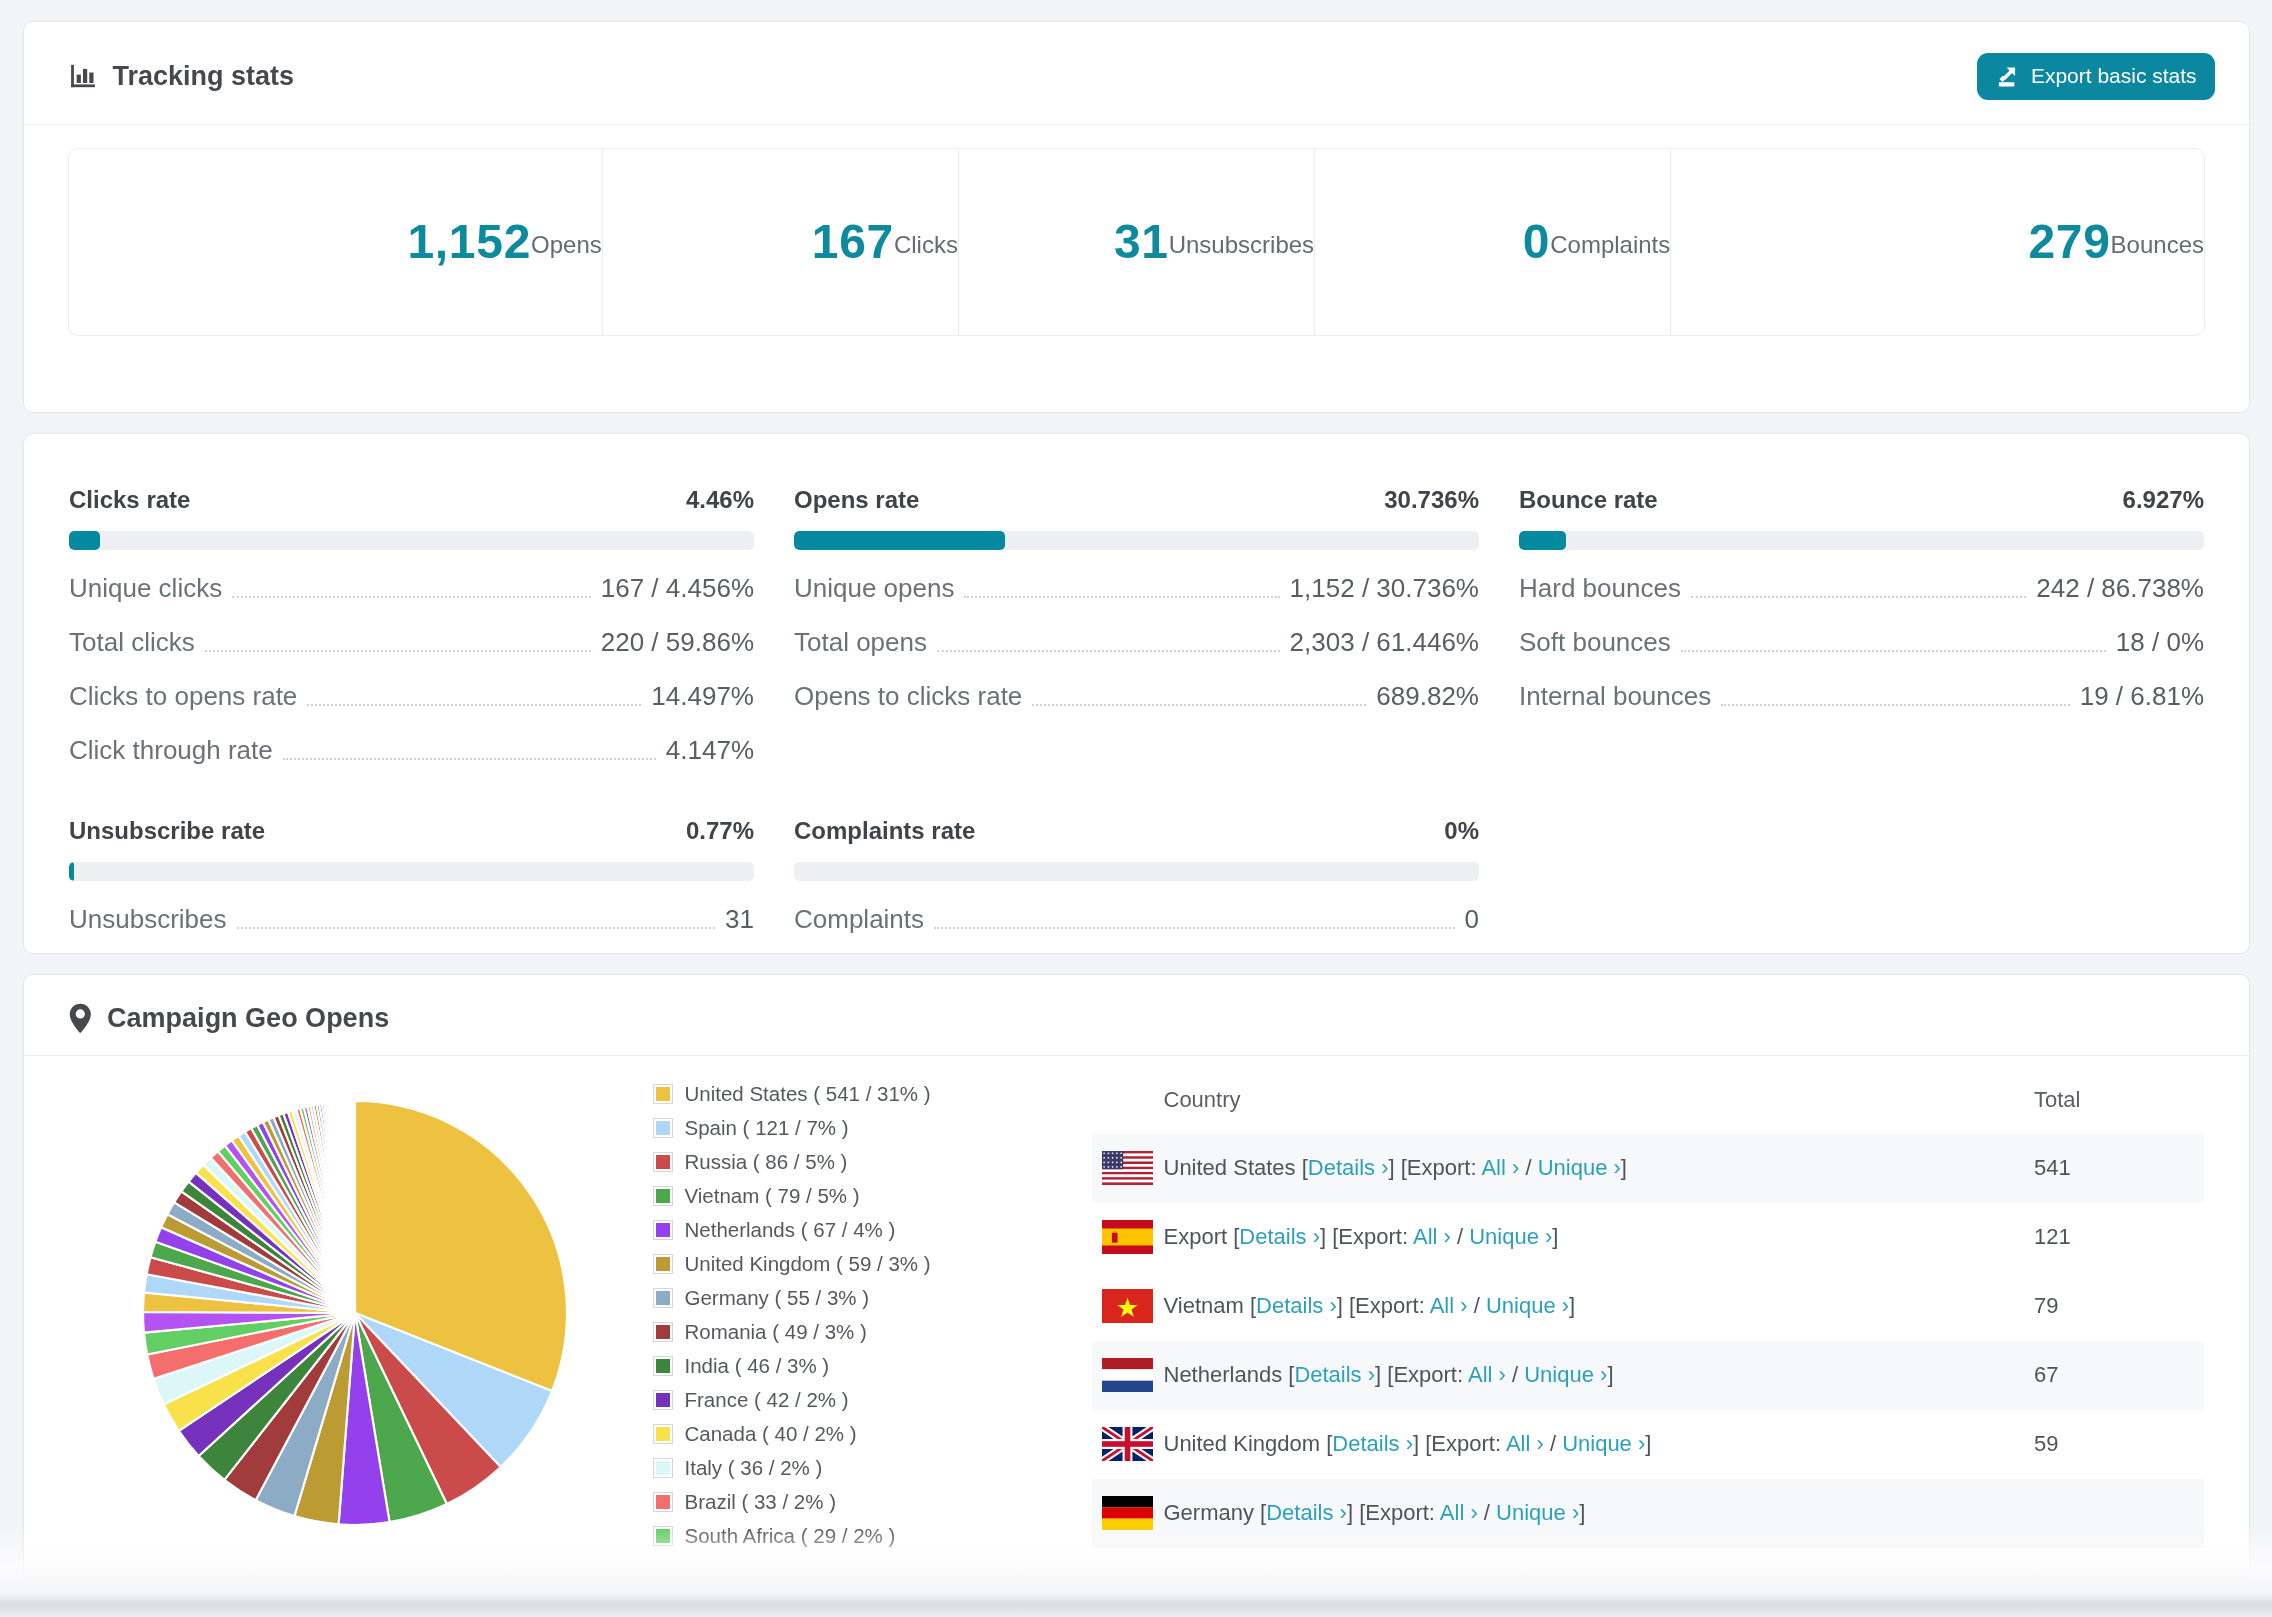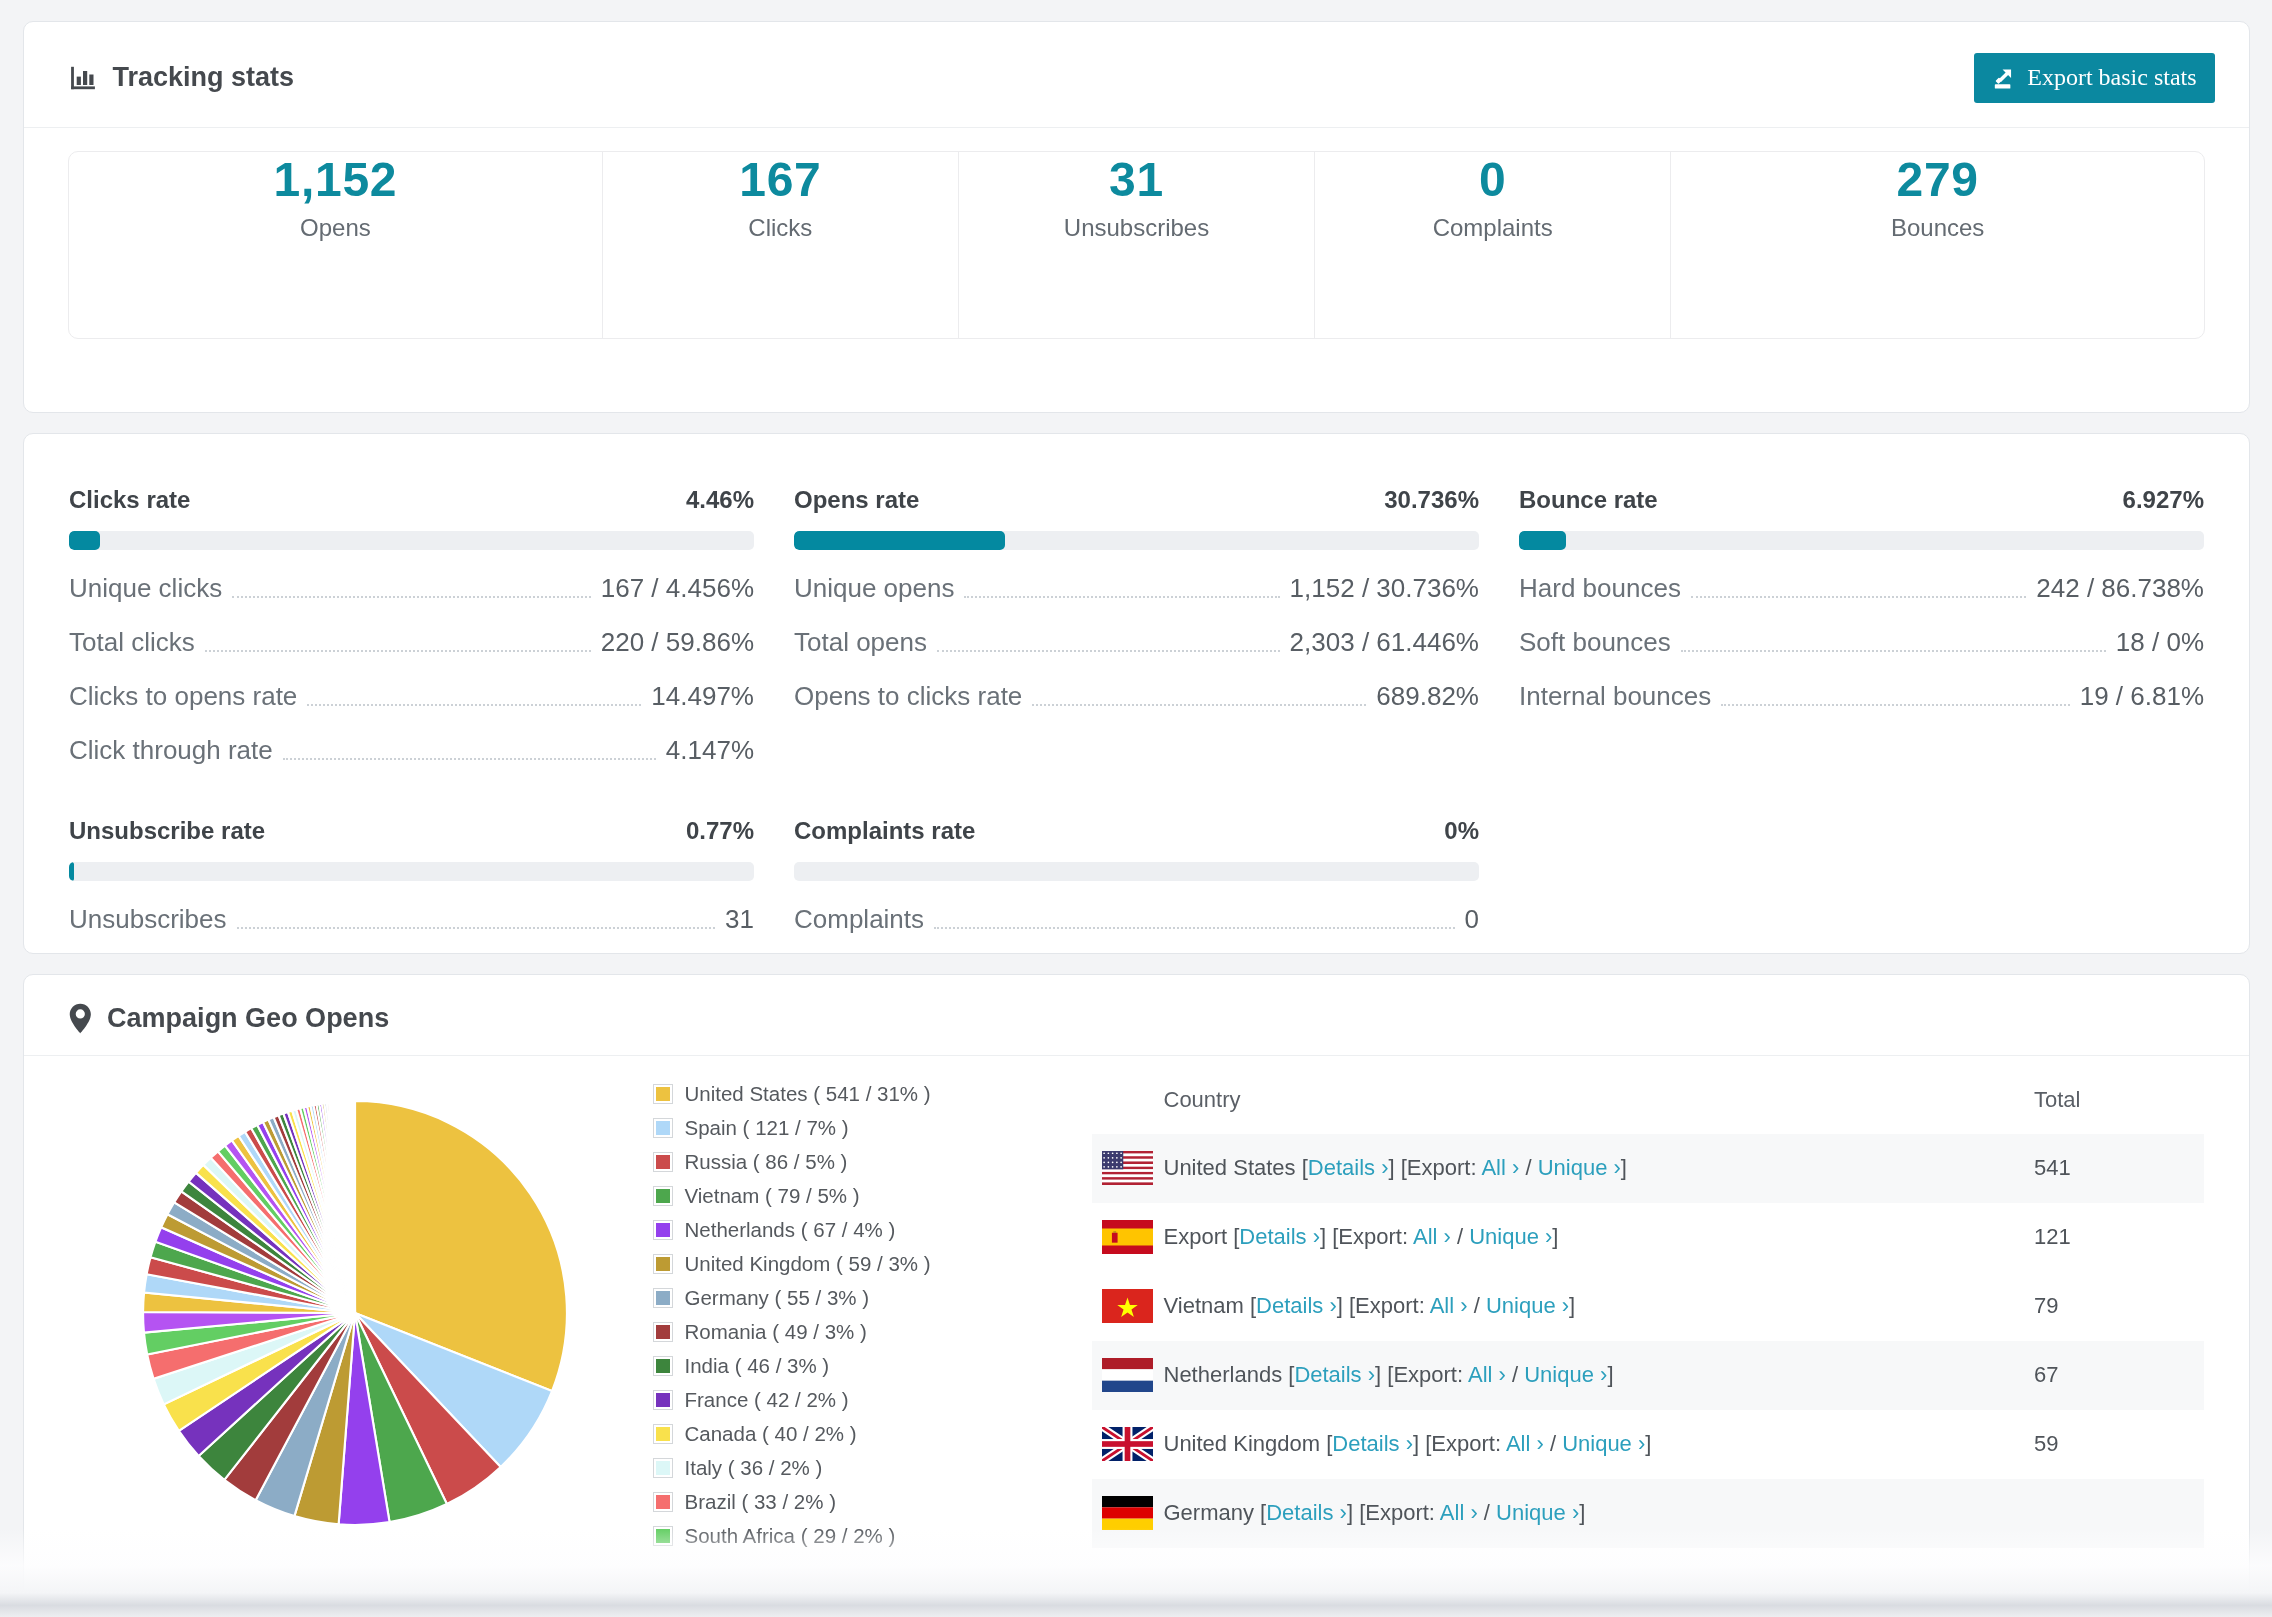--- a/index.html
+++ b/index.html
@@ -24,31 +24,31 @@
     padding:31px 34px 0 45px;
   }
   .head-title{
     display:flex;align-items:center;gap:15.5px;
     font-size:27px;font-weight:700;color:#45494e;margin:0;
   }
   .head-divider{height:1.4px;background:#edeff1;margin-top:24px;}
 
   .btn-export{
     display:flex;align-items:center;gap:11.3px;
-    background:#0b88a0;color:#fff;border:none;border-radius:3px;
-    font-family:Liberation Serif, serif;font-size:24px;padding:11.3px 18.4px;cursor:pointer;
+    background:#0b88a0;color:#fff;border:none;border-radius:11px;
+    font-family:Liberation Sans, sans-serif;font-size:21px;padding:11.3px 18.4px;cursor:pointer;
   }
 
   
   .summary-box{
     margin:22.6px 44px 0;border:1.4px solid #ececee;border-radius:10px;
     display:flex;align-items:stretch;height:186px;
   }
   .summary-cell{
-    display:flex;flex-direction:column;align-items:center;justify-content:flex-start;
+    display:flex;flex-direction:row;align-items:center;justify-content:flex-end;
   }
   .summary-cell + .summary-cell{border-left:1.4px solid #ececee;}
   .summary-cell .num{font-size:48px;font-weight:700;color:#0d8a9e;letter-spacing:0.7px;}
   .summary-cell .lbl{font-size:24px;color:#646b72;margin-top:7px;}
   .flex15{flex:1.5;} .flex1{flex:1;}
 
   
   .card-rates{padding:52px 45px 0;box-sizing:border-box;}
   .rates-grid{display:grid;grid-template-columns:repeat(3,1fr);column-gap:40px;}
   .rates-grid-2{margin-top:51px;}

